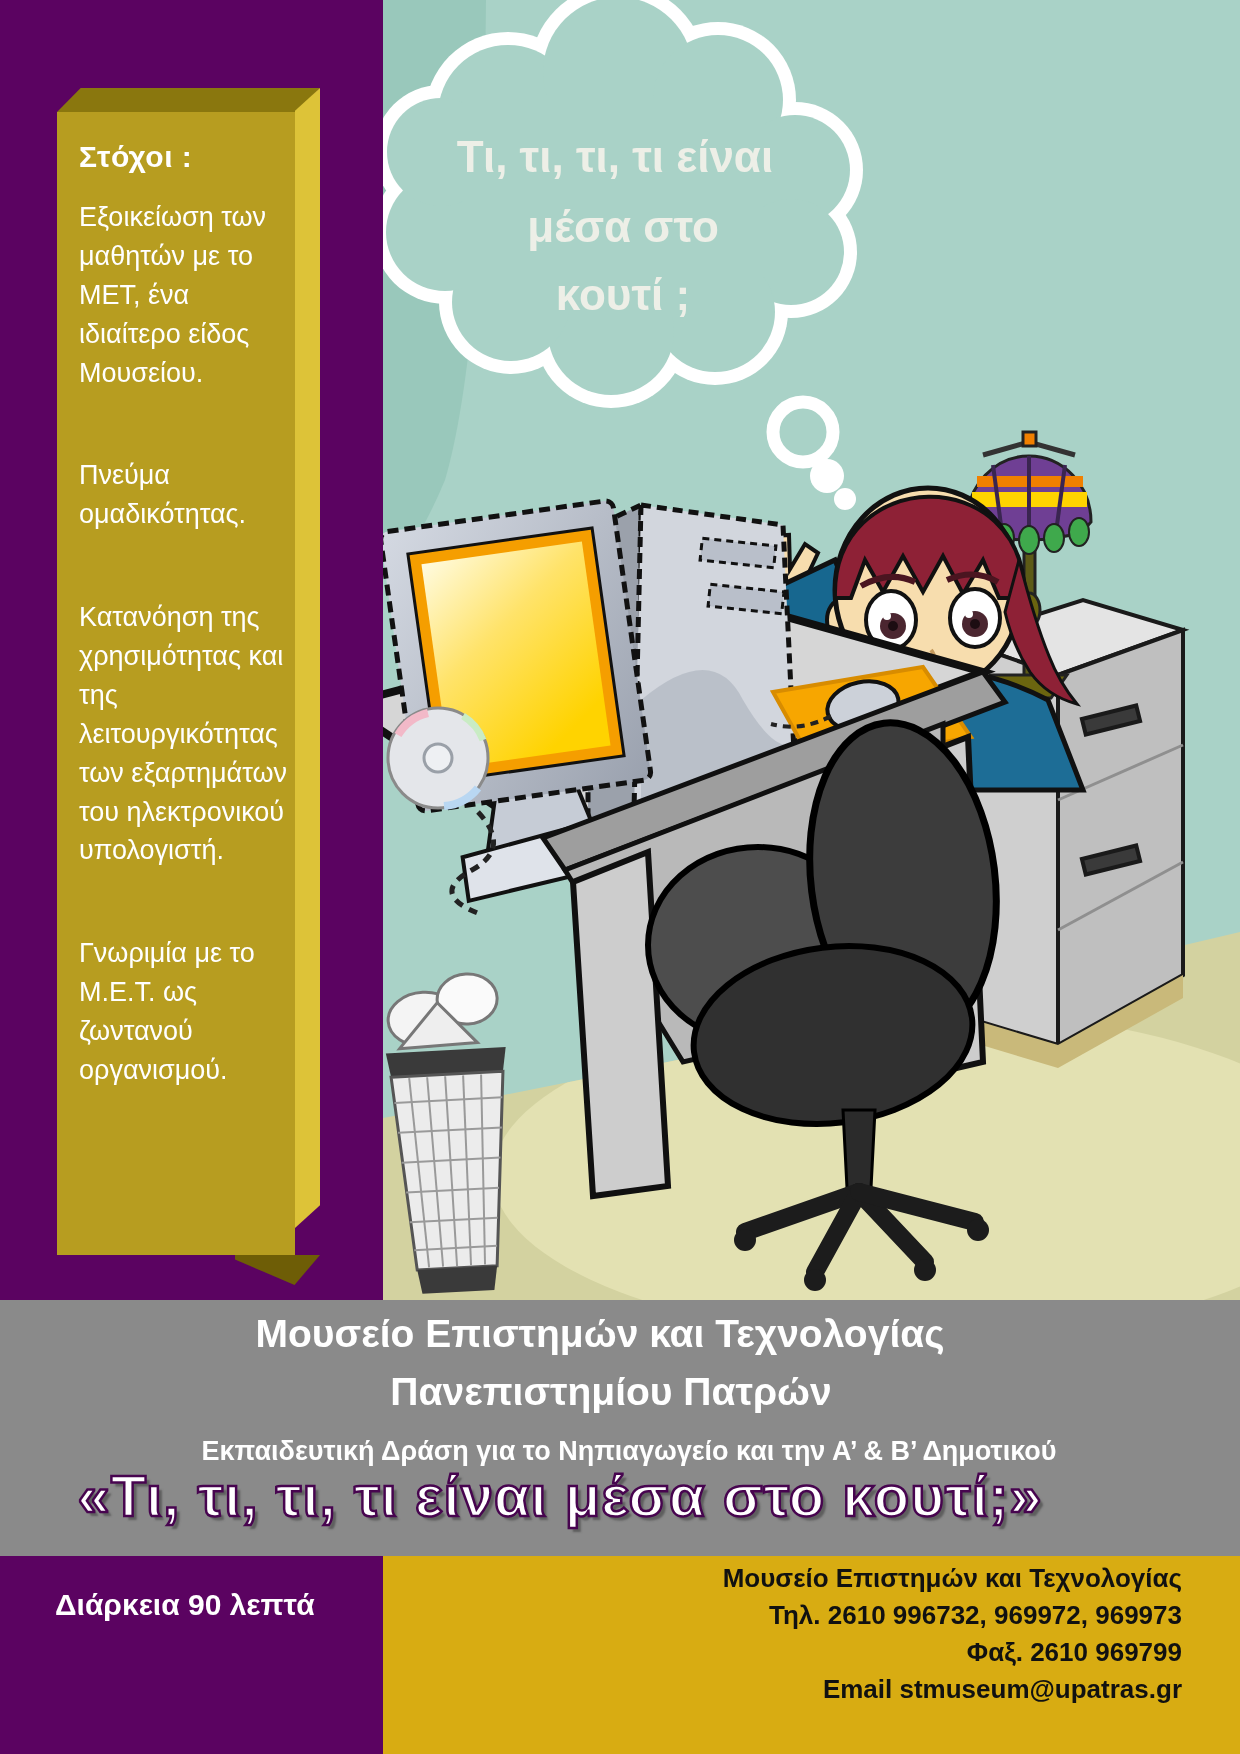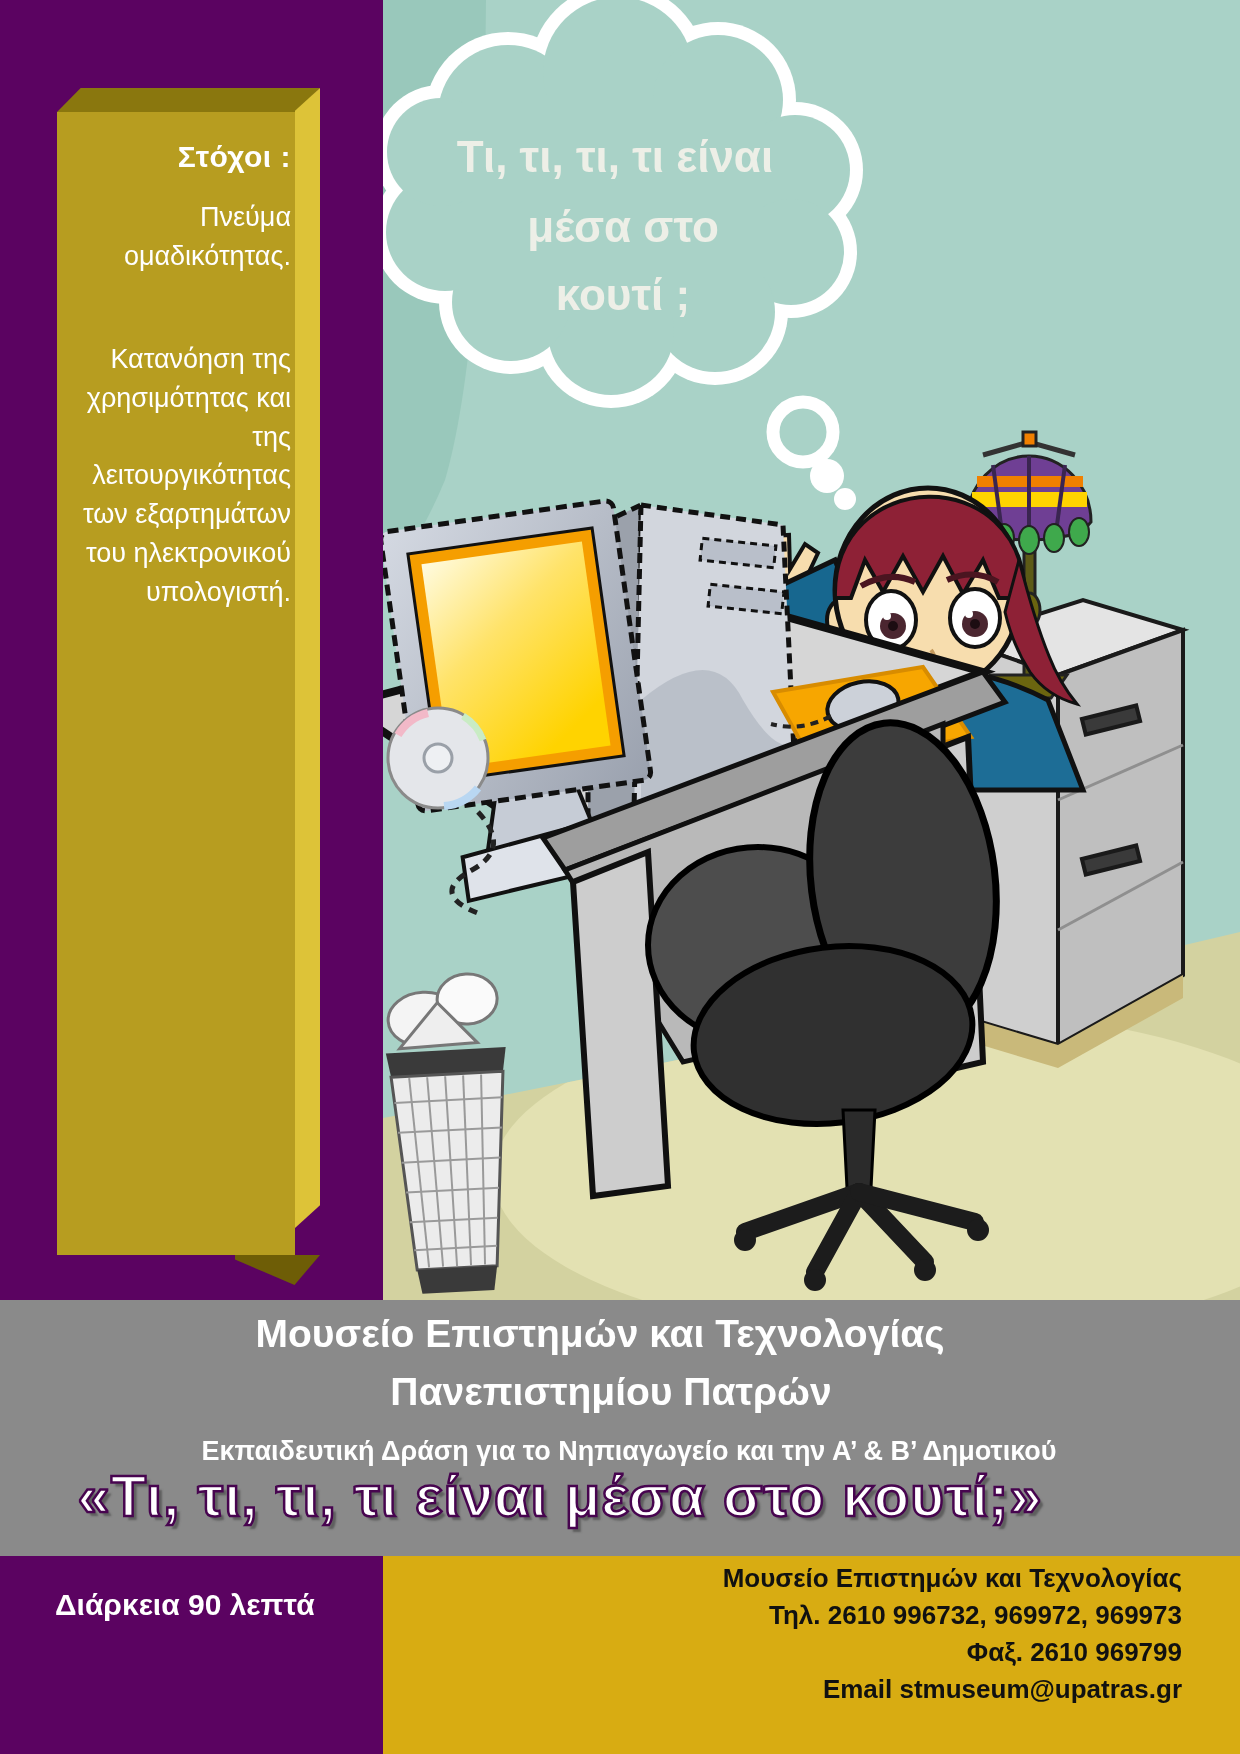--- a/index.html
+++ b/index.html
@@ -1,20 +1,20 @@
 <!DOCTYPE html>
 <html><head>
 <meta charset="utf-8">
 <style>
   html,body{margin:0;padding:0;background:#fff;}
   .poster{position:relative;width:1240px;height:1754px;overflow:hidden;
           font-family:"Liberation Sans","DejaVu Sans",sans-serif;background:#5b0361;}
   .abs{position:absolute;}
   
-  .sidebar{left:0;top:0;width:383px;height:1300px;background:#5b0361;text-align:right;}
+  .sidebar{left:0;top:0;width:383px;height:1300px;background:#5b0361;}
   
   .goalbox-front{left:57px;top:112px;width:238px;height:1143px;background:#b79d20;}
   .goalbox-top{left:57px;top:88px;width:263px;height:24px;background:#8a770e;
                clip-path:polygon(0 100%,9% 0,100% 0,91% 100%);}
   .goalbox-right{left:295px;top:88px;width:25px;height:1140px;background:#ddc338;
                  clip-path:polygon(0 2%,100% 0,100% 98%,0 100%);}
   .goalbox-shadow{left:235px;top:1255px;width:85px;height:30px;background:#6e5d06;
                   clip-path:polygon(0 0,100% 0,70% 100%,0 15%);}
   .goaltext{left:79px;top:140px;width:212px;color:#fff;}
   .goaltext h2{margin:0 0 24px 0;font-size:30px;font-weight:bold;letter-spacing:.5px;}
@@ -245,22 +245,24 @@
     </svg>
   </div>
 
   <div class="abs sidebar">
     <div class="abs goalbox-top"></div>
     <div class="abs goalbox-right"></div>
     <div class="abs goalbox-front"></div>
     <div class="abs goalbox-shadow"></div>
     <div class="abs goaltext">
       <h2>Στόχοι :</h2>
+      <p>Εξοικείωση των μαθητών με το ΜΕΤ, ένα ιδιαίτερο είδος Μουσείου.</p>
       <p>Πνεύμα ομαδικότητας.</p>
       <p>Κατανόηση  της χρησιμότητας και της λειτουργικότητας των εξαρτημάτων του ηλεκτρονικού υπολογιστή.</p>
+      <p>Γνωριμία με το Μ.Ε.Τ. ως ζωντανού οργανισμού.</p>
     </div>
   </div>
 
   <div class="abs band">
     <div class="t1">Μουσείο Επιστημών και Τεχνολογίας</div>
     <div class="t2">Πανεπιστημίου Πατρών</div>
     <div class="sub">Εκπαιδευτική Δράση για το Νηπιαγωγείο και την Α’ &amp; Β’ Δημοτικού</div>
     <div class="head">«Τι, τι, τι, τι είναι μέσα στο κουτί;»</div>
   </div>
 

